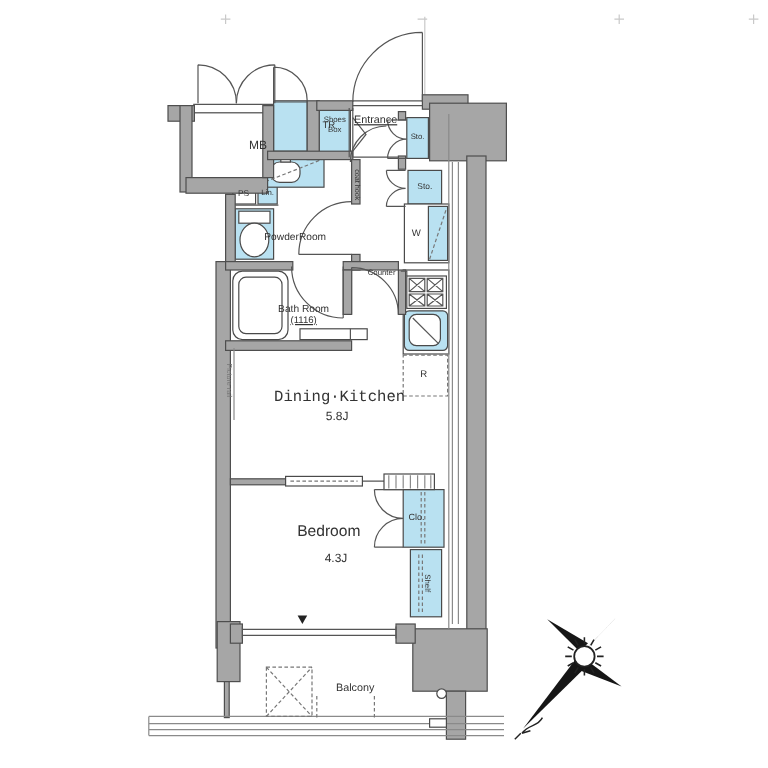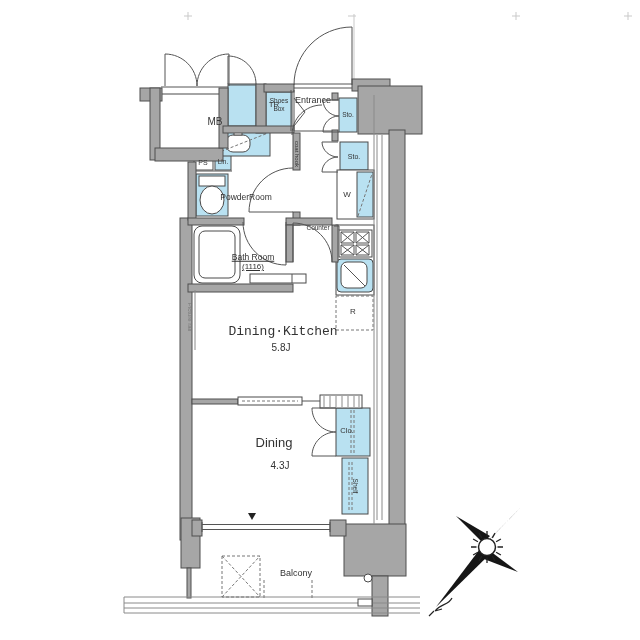--- a/index.html
+++ b/index.html
@@ -157,34 +157,34 @@
       <path d="M497.5,547 L503,547 M496.1,552.3 L500.9,555 M492.3,556.1 L495,560.9 M487,557.5 L487,563 M481.8,556.1 L479,560.9 M477.9,552.3 L473.1,555 M476.5,547 L471,547 M477.9,541.8 L473.1,539 M481.8,537.9 L479,533.1 M487,536.5 L487,531 M492.3,537.9 L495,533.1 M496.1,541.8 L500.9,539"></path>
     </g>
     <path d="M452,598 C448,606 441,603 435,611 M435,611 L442,609 M429,616 L434,611" fill="none" stroke="#222" stroke-width="1.2"></path>
   </g>
 </svg>
 
 <div class="lbl" style="left:189px;top:122px;font-size:10px;margin-left:26px;">MB</div>
 <div class="lbl" style="left:242px;top:105px;font-size:8px;margin-left:32px;">TR</div>
 <div class="lbl" style="left:279px;top:101px;font-size:6.5px;">Shoes</div>
 <div class="lbl" style="left:279px;top:109px;font-size:6.5px;">Box</div>
-<div class="lbl" style="left:313px;top:100px;font-size:9px;">Entrance</div>
+<div class="lbl" style="left:313px;top:100px;font-size:9px;text-decoration:underline;">Entrance</div>
 <div class="lbl" style="left:348px;top:115px;font-size:6.5px;">Sto.</div>
 <div class="lbl" style="left:354px;top:156px;font-size:7px;">Sto.</div>
 <div class="lbl" style="left:347px;top:195px;font-size:8px;">W</div>
 <div class="lbl" style="left:203px;top:162px;font-size:7px;">PS</div>
 <div class="lbl" style="left:223px;top:162px;font-size:6.5px;">Lin.</div>
 <div class="vert lbl" style="left:297px;top:154px;font-size:6px;">coat hook</div>
 <div class="lbl" style="left:246px;top:197px;font-size:8.5px;">PowderRoom</div>
-<div class="lbl" style="left:253px;top:257px;font-size:8.5px;text-decoration:underline;">Bath Room</div>
+<div class="lbl" style="left:253px;top:257px;font-size:8.5px;">Bath Room</div>
 <div class="lbl" style="left:253px;top:267px;font-size:8px;text-decoration:underline;">(1116)</div>
 <div class="lbl" style="left:318px;top:228px;font-size:6.5px;">Counter</div>
 <div class="lbl" style="left:353px;top:312px;font-size:8px;">R</div>
 <div class="lbl" style="left:283px;top:331px;font-size:13px;font-family:Liberation Mono, monospace;">Dining·Kitchen</div>
 <div class="lbl" style="left:281px;top:348px;font-size:10px;">5.8J</div>
-<div class="lbl" style="left:274px;top:442px;font-size:13px;">Dining</div>
+<div class="lbl" style="left:274px;top:442px;font-size:13px;">Bedroom</div>
 <div class="lbl" style="left:280px;top:466px;font-size:10px;">4.3J</div>
 <div class="lbl" style="left:347px;top:431px;font-size:7.5px;">Clo.</div>
 <div class="vert lbl" style="left:355px;top:486px;font-size:6.5px;">Shelf</div>
 <div class="vert lbl" style="left:190px;top:317px;font-size:6px;color:#777;">Picture rail</div>
 <div class="lbl" style="left:296px;top:573px;font-size:9px;text-align:center;">Balcony</div>
 
 </div>
 
 </body></html>

